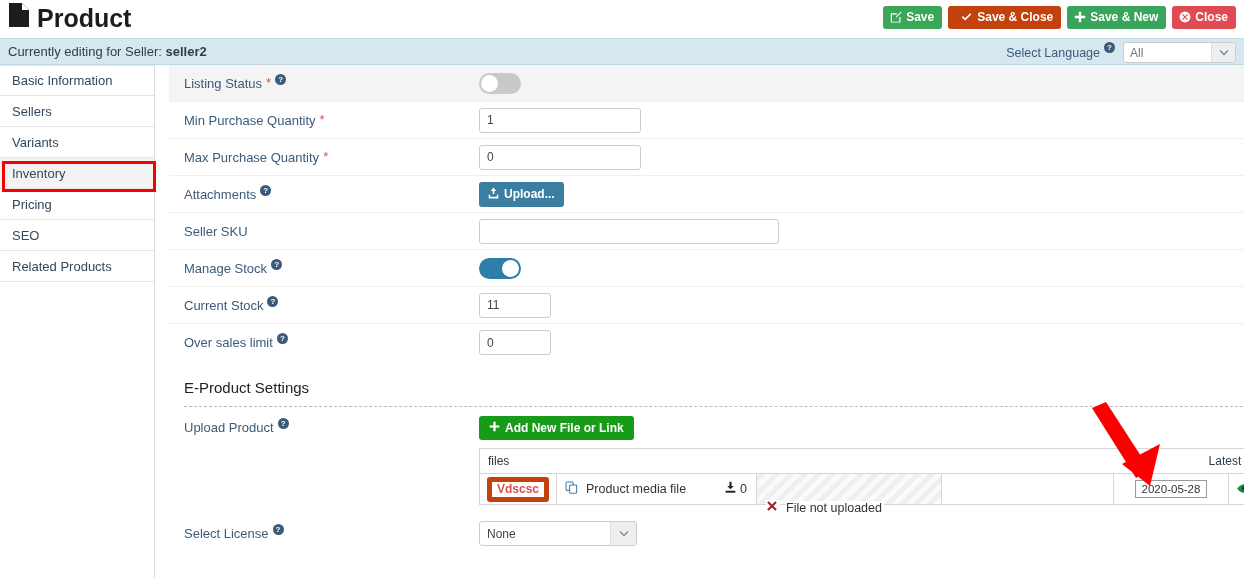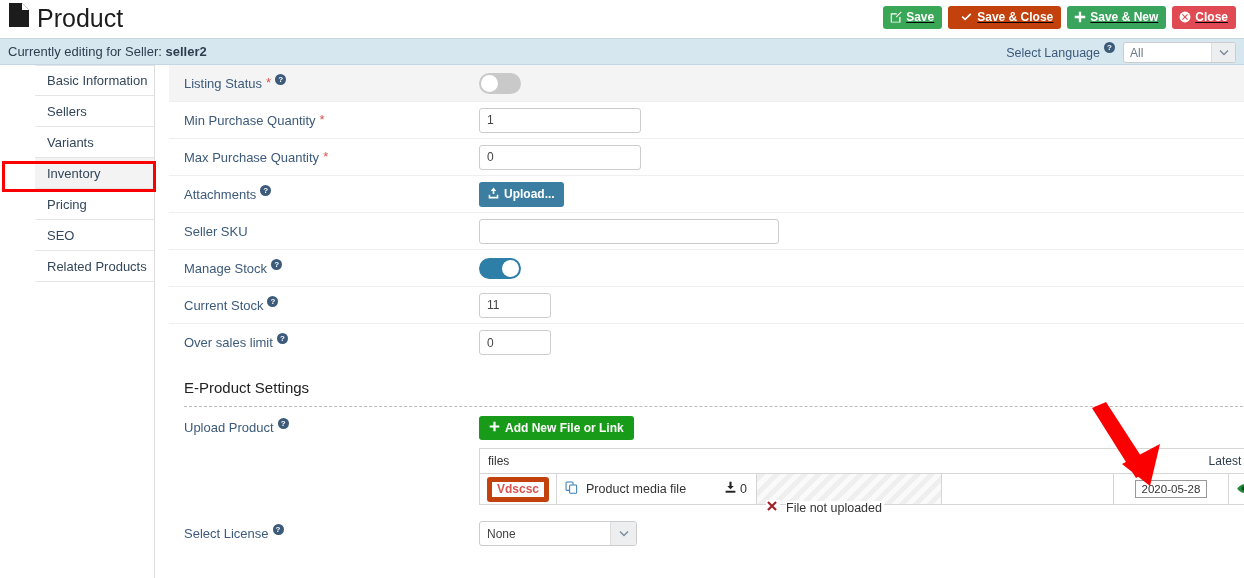--- a/index.html
+++ b/index.html
@@ -15,33 +15,32 @@
   .page-header {
     position: relative;
     height: 38px;
     padding: 0 8px;
   }
   .page-title {
     position: absolute;
     left: 8px; top: 2px;
     font-size: 25px;
     color: #1c1c1c;
-    font-weight: 400;
+    font-weight: 700;
     display: flex;
     align-items: center;
     gap: 7px;
   }
   .doc-icon { display:block; }
 
   .header-buttons {
     position: absolute;
     right: 8px; top: 6px;
     display: flex;
     gap: 6px;
-    text-decoration: underline;
   }
   .btn {
     display: inline-flex;
     align-items: center;
     gap: 4px;
     border: none;
     border-radius: 3px;
     color: #fff;
     font-size: 12px;
     font-family: "Liberation Sans", sans-serif;
@@ -134,21 +133,21 @@
     background: #f3f3f3;
   }
   .side-highlight {
     position: absolute;
     left: 2px;
     width: 154px;
     height: 31px;
     border: 3px solid #fb0000;
     pointer-events: none;
   }
-  .sidebar-inner { position: relative; padding-left: 35px; }
+  .sidebar-inner { position: relative; }
 
   
   .main {
     flex: 1;
     padding: 0 12px 0 14px;
     position: relative;
   }
   .form-row {
     display: flex;
     align-items: center;

